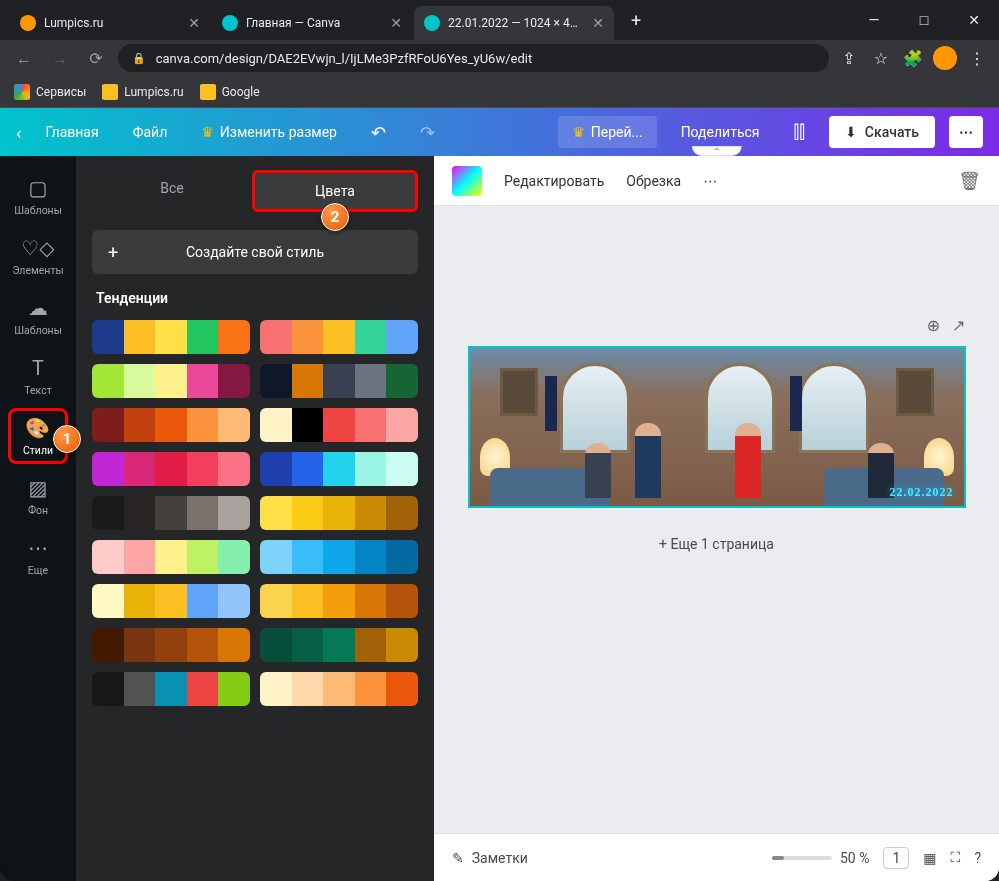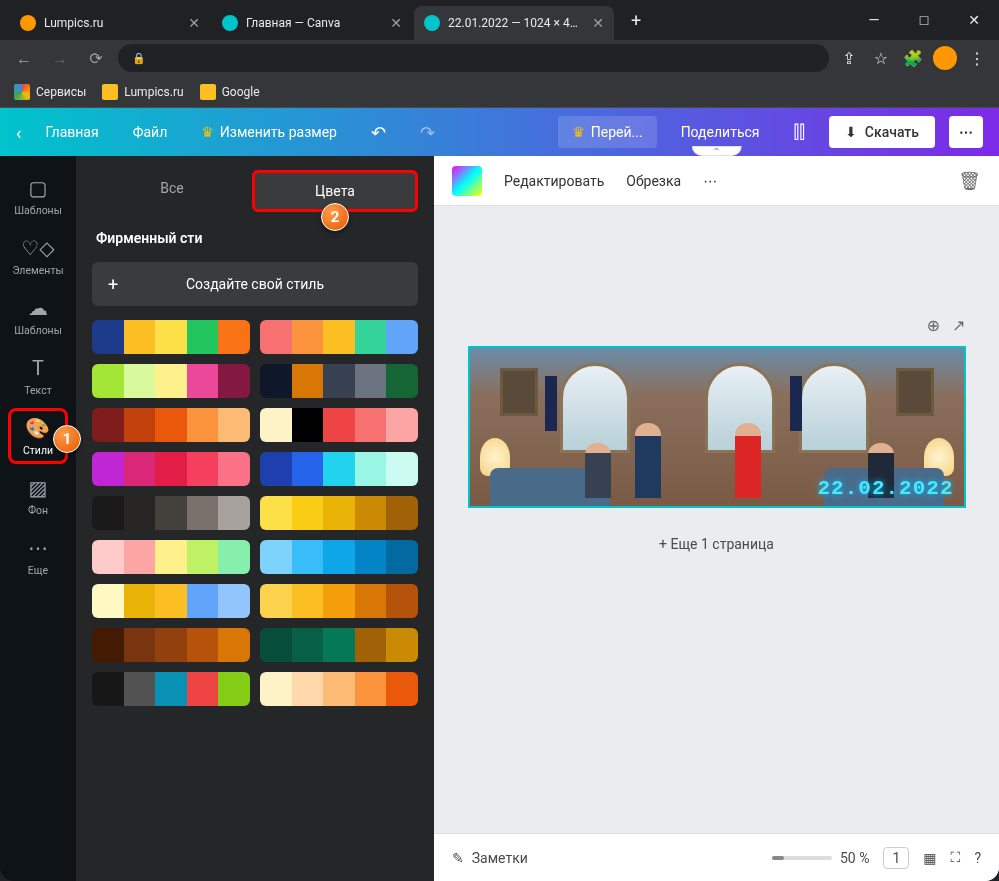--- a/index.html
+++ b/index.html
@@ -54,21 +54,21 @@
 .color-sq{width:30px;height:30px;background:linear-gradient(135deg,#ff00ff,#00ffff,#ffff00);border-radius:4px}
 .trash{margin-left:auto;font-size:18px;color:#666}
 .cspacer{flex:1;display:flex;flex-direction:column;align-items:center;padding-top:140px}
 .cpage{width:498px;height:162px;border:2px solid #00c4cc;position:relative;background:linear-gradient(180deg,#6b8ca8 0%,#8a6f5c 30%,#7a5a45 100%)}
 .window{position:absolute;top:15px;width:70px;height:90px;background:linear-gradient(180deg,#e8f0f5,#b8d0d8);border-radius:35px 35px 0 0;border:3px solid #8b7355}
 .portrait{position:absolute;top:20px;width:38px;height:48px;background:#5a4a3a;border:3px solid #6b5a3e}
 .flag{position:absolute;top:28px;width:12px;height:55px;background:#1a2850}
 .person{width:26px;height:75px;background:linear-gradient(180deg,#e0b090 0%,#e0b090 18%,var(--c) 18%);border-radius:12px 12px 0 0;position:absolute;bottom:8px}
 .lamp{position:absolute;bottom:30px;width:30px;height:38px;background:radial-gradient(circle,#fff5d0,#f5d080);border-radius:50% 50% 8px 8px}
 .couch{position:absolute;bottom:0;width:120px;height:38px;background:#4a6a8a;border-radius:8px 8px 0 0}
-.date-ov{position:absolute;bottom:6px;right:10px;color:#4ae8ff;font-size:21px;font-weight:700;font-family:Liberation Mono, monospace;letter-spacing:1px;text-shadow:0 0 6px #00c4ff}
+.date-ov{position:absolute;bottom:6px;right:10px;color:#4ae8ff;font-size:12px;font-weight:700;font-family:Liberation Serif, serif;letter-spacing:1px;text-shadow:0 0 6px #00c4ff}
 .page-actions{position:absolute;top:-30px;right:0;display:flex;gap:12px;color:#666;font-size:16px}
 .add-page{margin-top:28px;color:#4a4a4a;font-size:14px}
 .cbot{height:48px;background:#fff;display:flex;align-items:center;padding:0 18px;gap:14px;border-top:1px solid #e0e0e0;color:#4a4a4a;font-size:14px}
 .notes{display:flex;align-items:center;gap:8px}
 .spacer{flex:1}
 .zoom{display:flex;align-items:center;gap:8px}
 .zl{width:60px;height:4px;background:#ddd;border-radius:2px;position:relative}
 .zl::after{content:"";position:absolute;left:0;width:20%;height:100%;background:#888;border-radius:2px}
 .pill{position:absolute;top:-10px;left:50%;transform:translateX(-50%);background:#fff;border:1px solid #e0e0e0;border-radius:0 0 12px 12px;padding:0 20px;height:10px;display:flex;align-items:center;font-size:10px;color:#888}
 </style>
@@ -98,20 +98,21 @@
     <span>✕</span>
   </div>
 </div>
 
 <div class="addrbar">
   <span class="nav-icon">←</span>
   <span class="nav-icon" style="opacity:.4">→</span>
   <span class="nav-icon">⟳</span>
   <div class="url-input">
     <span class="lock">🔒</span>
+    <span>canva.com/design/DAE2EVwjn_l/IjLMe3PzfRFoU6Yes_yU6w/edit</span>
   </div>
   <span class="ext-icon">⇪</span>
   <span class="ext-icon">☆</span>
   <span class="ext-icon">🧩</span>
   <span class="avatar"></span>
   <span class="ext-icon">⋮</span>
 </div>
 
 <div class="bookbar">
   <div class="bm">
@@ -186,25 +187,25 @@
   </div>
 
   <div class="panel">
     <div class="ptabs">
       <div class="ptab">Все</div>
       <div class="ptab active ptab-hl" style="position:relative">
         <span>Цвета</span>
         <span class="marker" style="left:50%;transform:translateX(-50%);bottom:-22px">2</span>
       </div>
     </div>
-    <div class="section-title">Фирменный сти</div>
     <div class="create-btn">
       <span class="plus">+</span>
       <span>Создайте свой стиль</span>
     </div>
+    <div class="section-title">Тенденции</div>
     <div class="palettes" id="palettes">
         <div class="prow">
           <div class="palette">
             <div class="sw" style="background: rgb(30, 58, 138);"></div>
             <div class="sw" style="background: rgb(251, 191, 36);"></div>
             <div class="sw" style="background: rgb(253, 224, 71);"></div>
             <div class="sw" style="background: rgb(34, 197, 94);"></div>
             <div class="sw" style="background: rgb(249, 115, 22);"></div>
           </div>
           <div class="palette">

